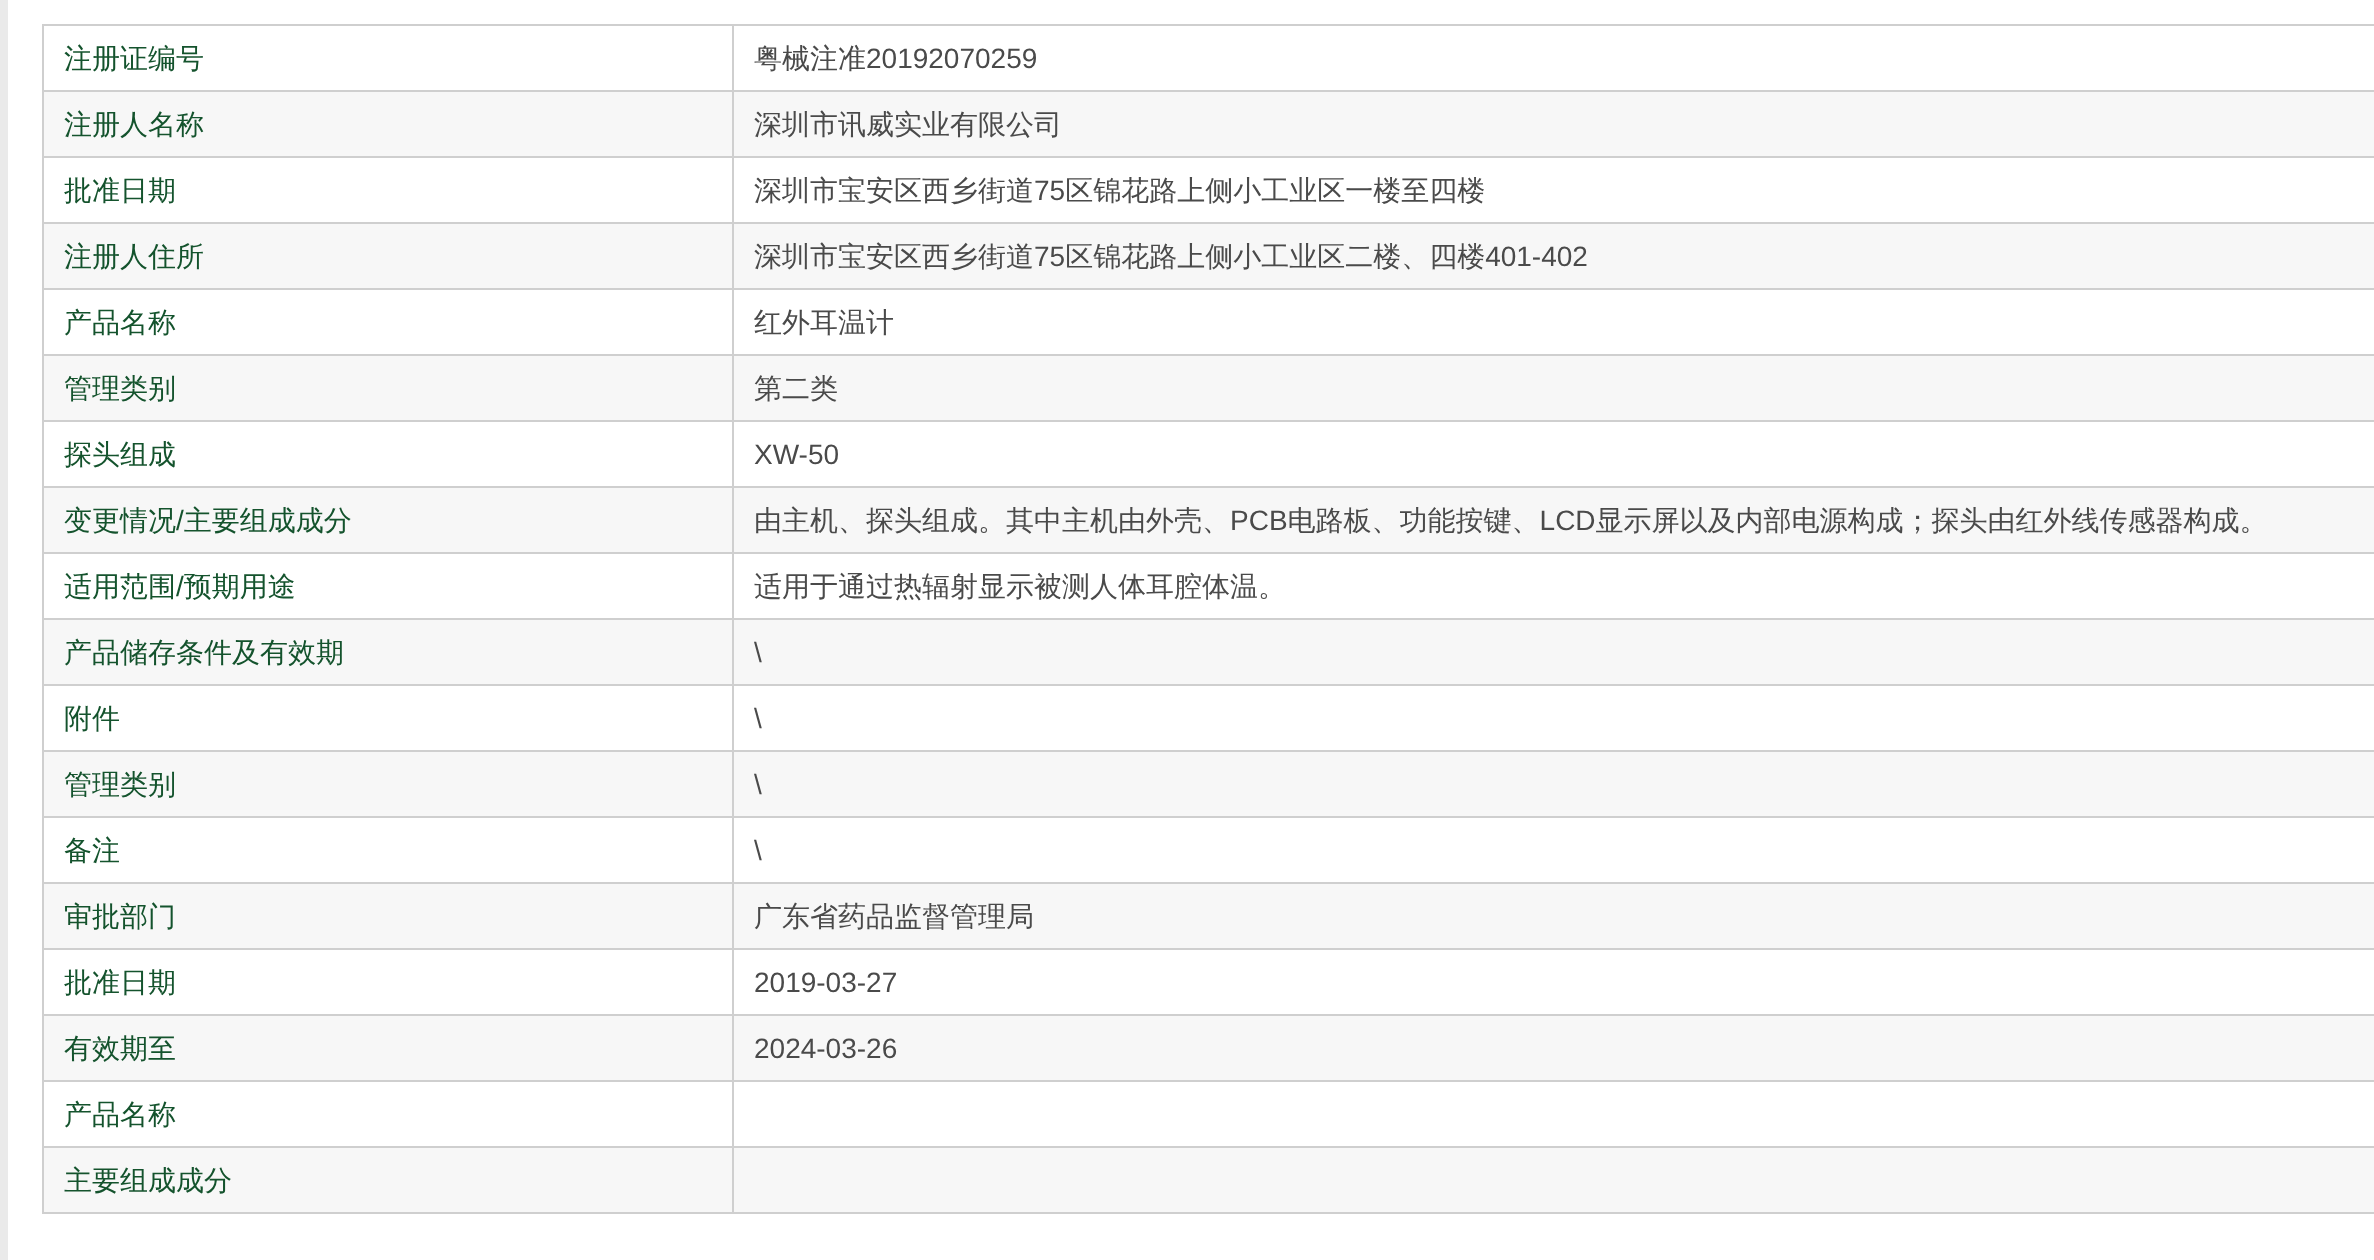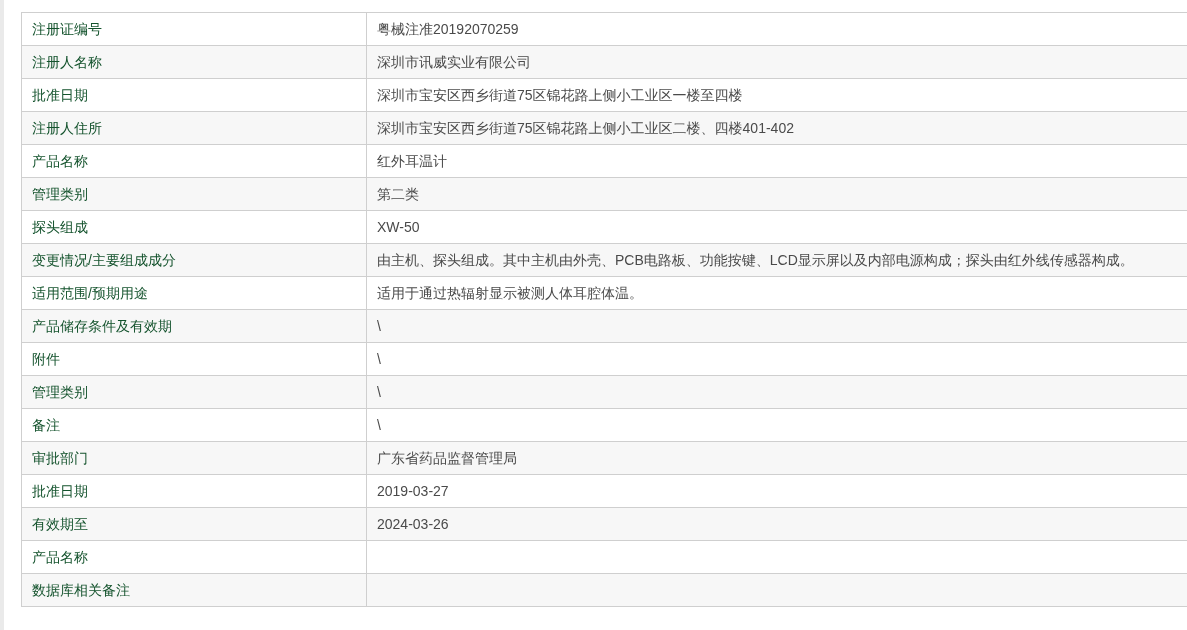--- a/index.html
+++ b/index.html
@@ -120,17 +120,17 @@
     </tr>
     <tr>
       <td class="label-cell">有效期至</td>
       <td class="value-cell">2024-03-26</td>
     </tr>
     <tr>
       <td class="label-cell">产品名称</td>
       <td class="value-cell"></td>
     </tr>
     <tr>
-      <td class="label-cell">数据库相关备注</td>
+      <td class="label-cell">主要组成成分</td>
       <td class="value-cell"></td>
     </tr>
   </tbody>
 </table>
 
 </body></html>

